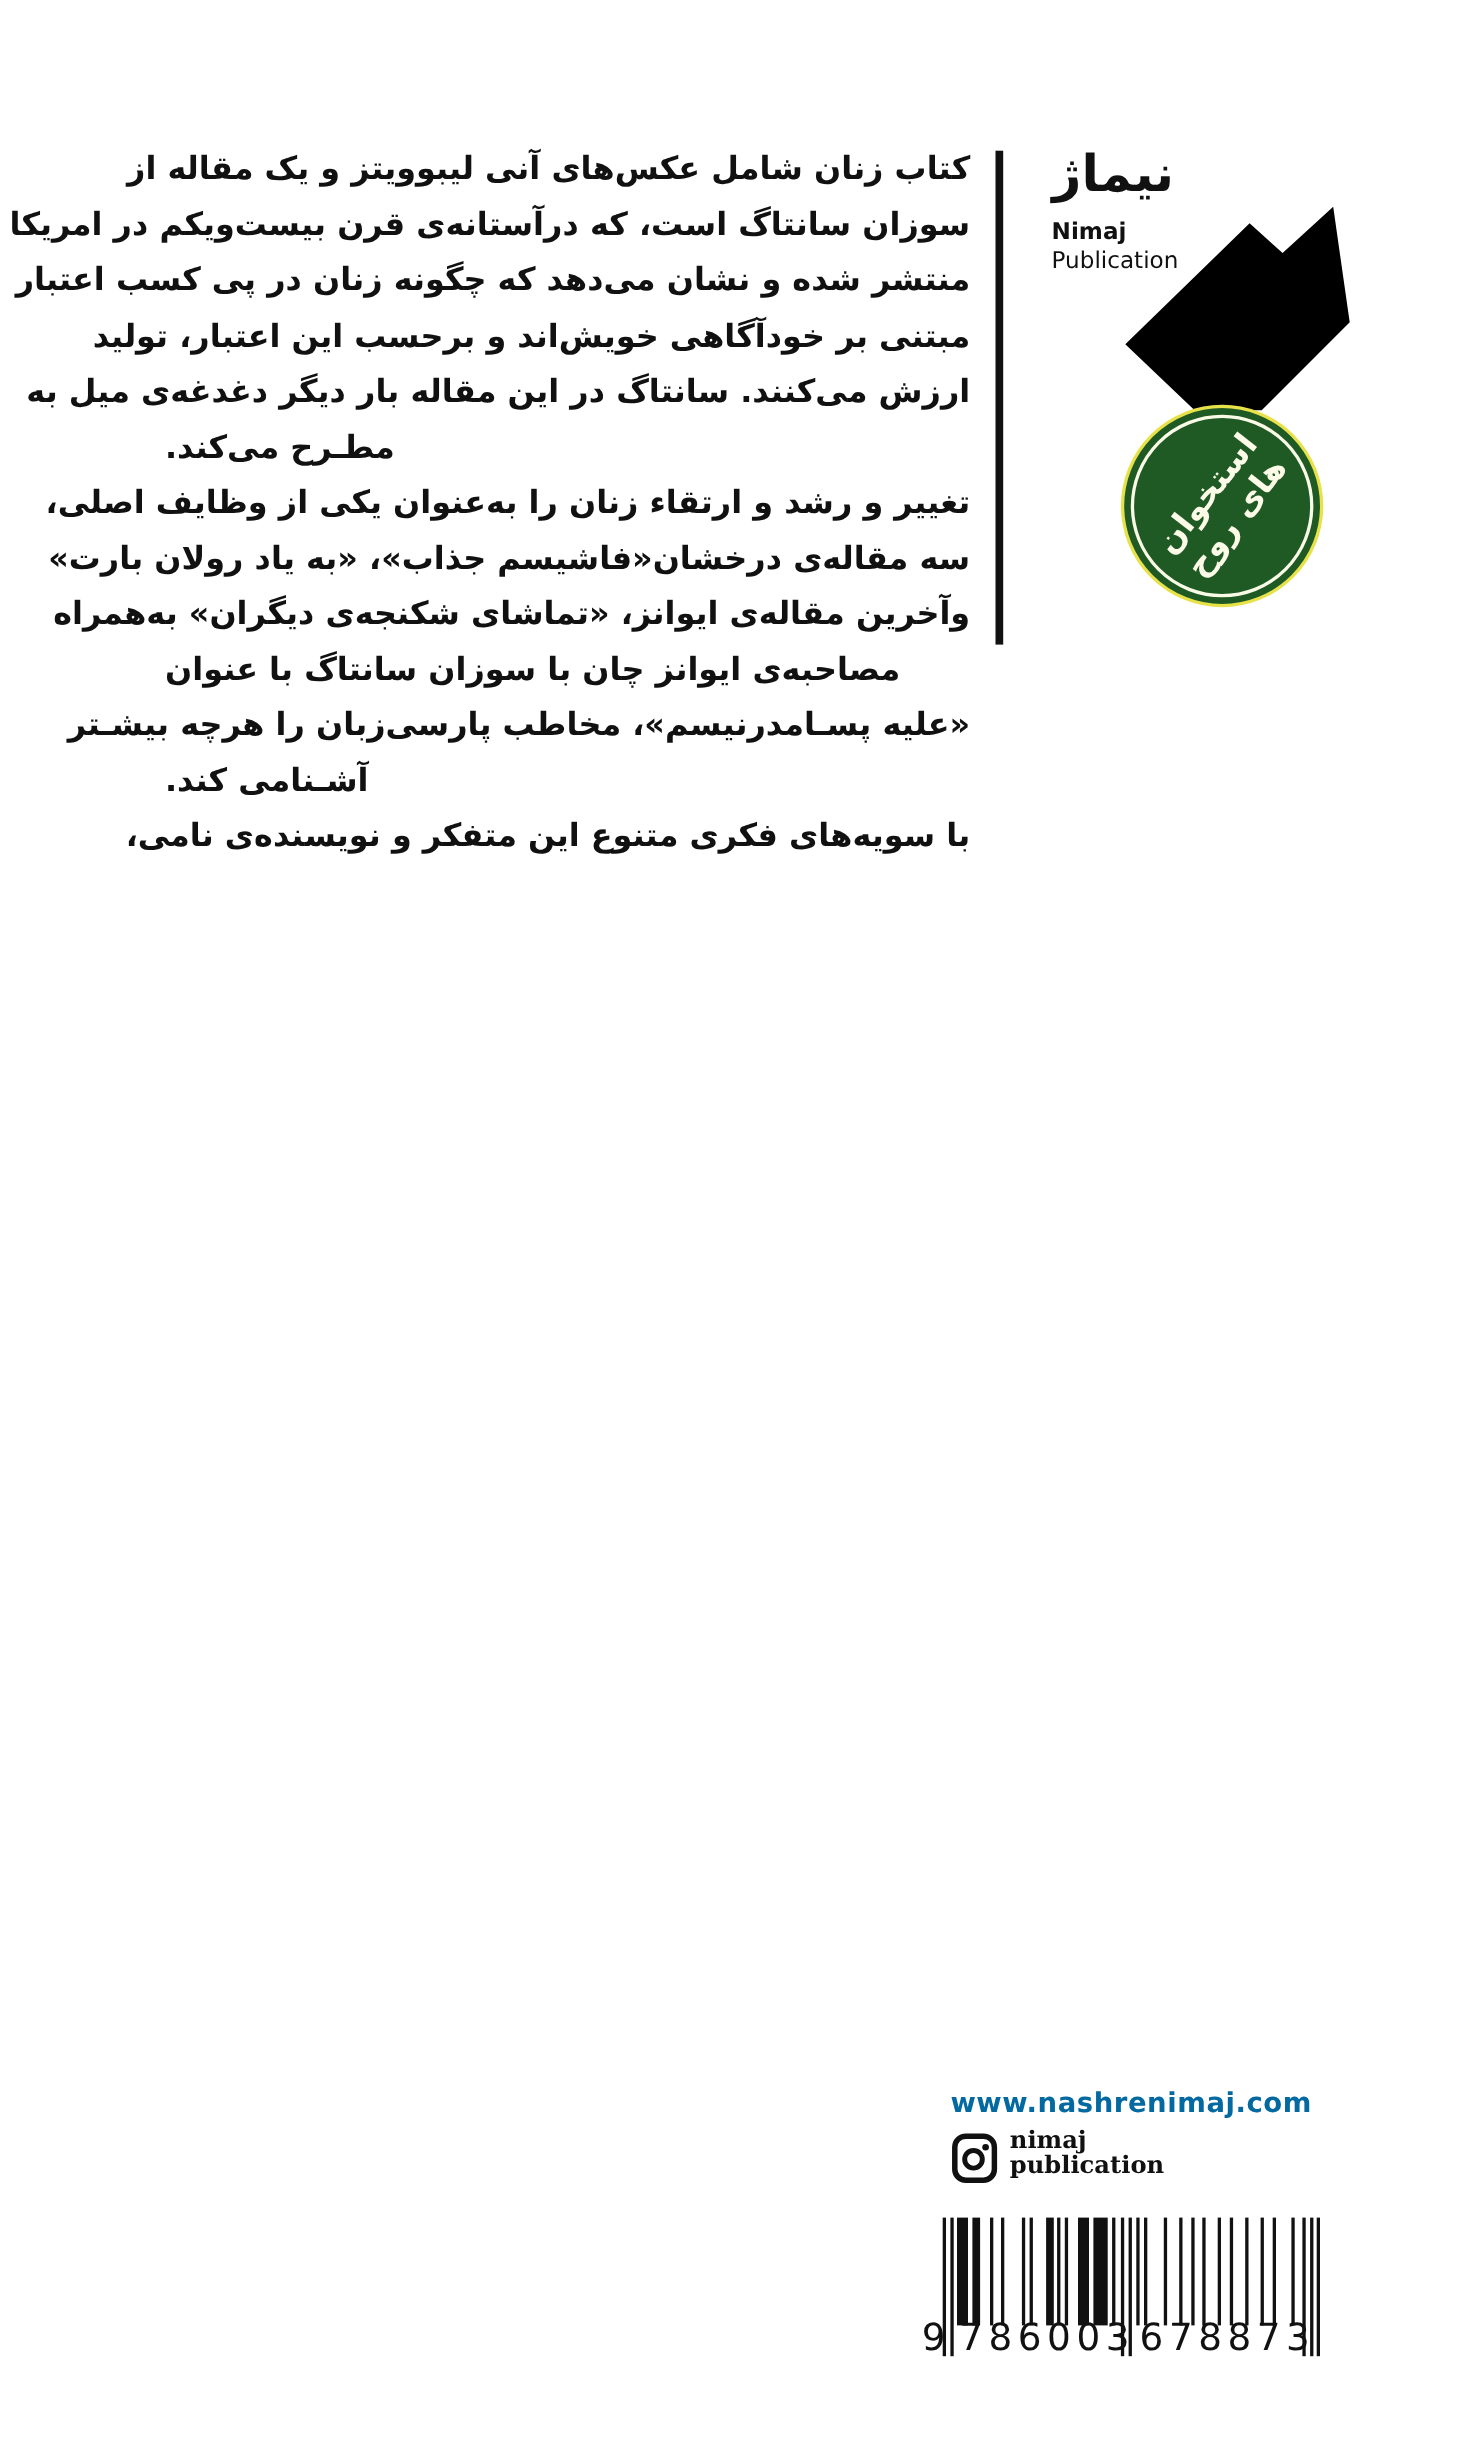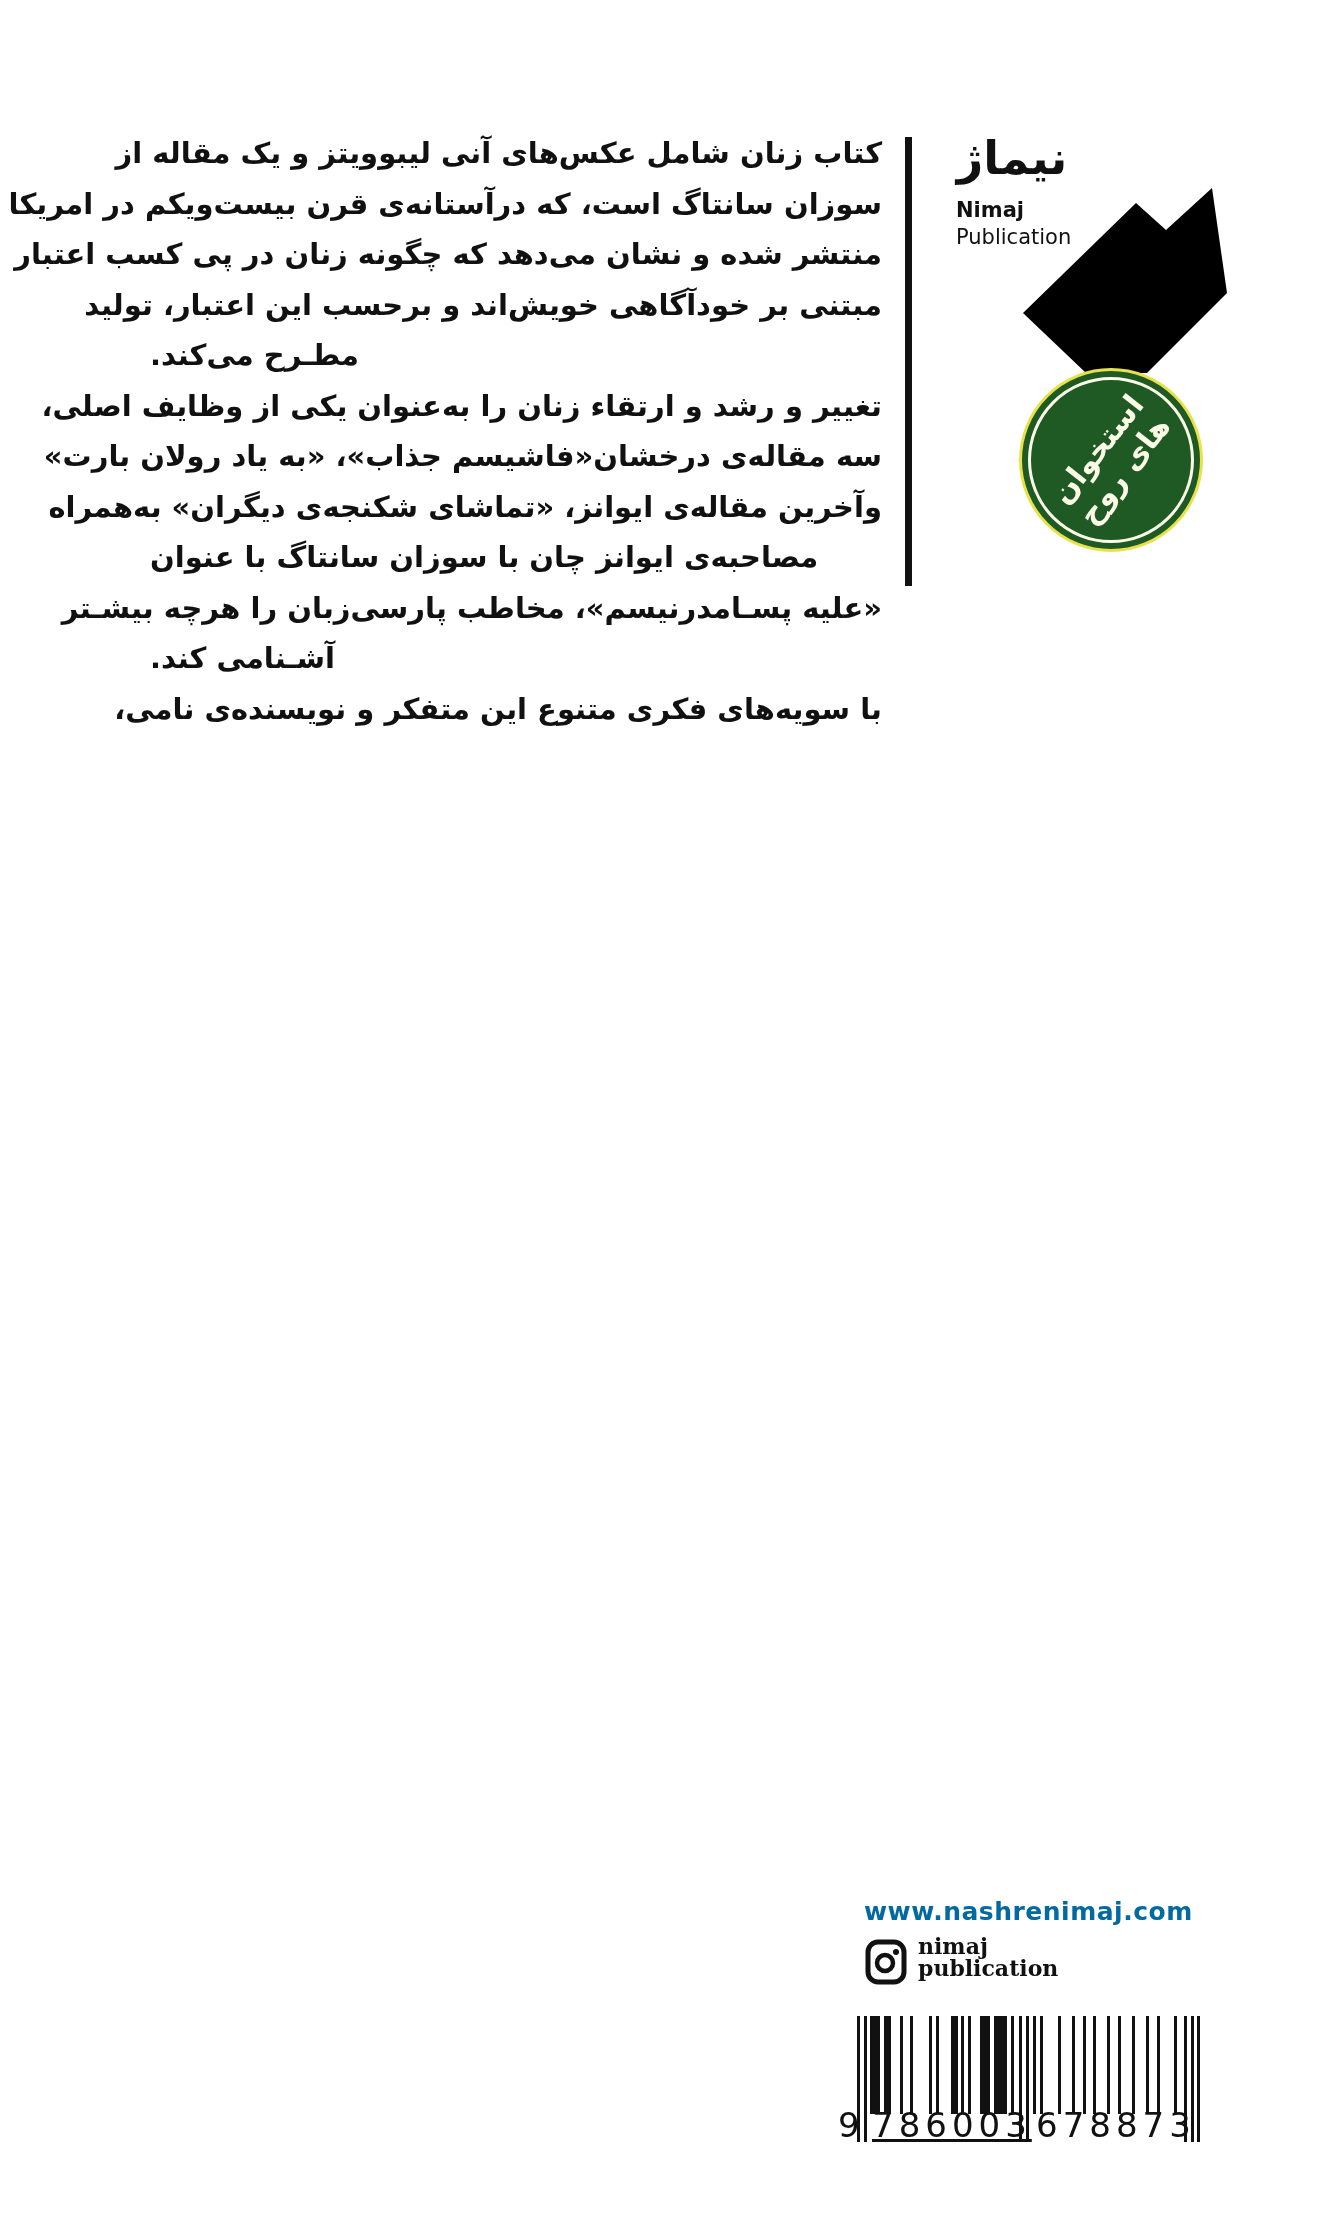--- a/index.html
+++ b/index.html
@@ -72,20 +72,21 @@
     }
   </style>
 </head>
 <body>
 
 <div class="blurb">
   <span class="line">کتاب زنان شامل عکس‌های آنی لیبوویتز و یک مقاله از</span>
   <span class="line">سوزان سانتاگ است، که درآستانه‌ی قرن بیست‌ویکم در امریکا</span>
   <span class="line">منتشر شده و نشان می‌دهد که چگونه زنان در پی کسب اعتبار</span>
   <span class="line">مبتنی بر خودآگاهی خویش‌اند و برحسب این اعتبار، تولید</span>
+  <span class="line">ارزش می‌کنند. سانتاگ در این مقاله بار دیگر دغدغه‌ی میل به</span>
   <span class="line">مطـرح می‌کند.</span>
   <span class="line">تغییر و رشد و ارتقاء زنان را به‌عنوان یکی از وظایف اصلی،</span>
   <span class="line">سه مقاله‌ی درخشان«فاشیسم جذاب»، «به یاد رولان بارت»</span>
   <span class="line">وآخرین مقاله‌ی ایوانز، «تماشای شکنجه‌ی دیگران» به‌همراه</span>
   <span class="line">مصاحبه‌ی ایوانز چان با سوزان سانتاگ با عنوان</span>
   <span class="line">«علیه پسـامدرنیسم»، مخاطب پارسی‌زبان را هرچه بیشـتر</span>
   <span class="line">آشـنامی کند.</span>
   <span class="line">با سویه‌های فکری متنوع این متفکر و نویسنده‌ی نامی،</span>
 </div>
 
@@ -153,14 +154,14 @@
     <rect x="309" y="4" width="3" height="98"></rect>
     <rect x="320" y="4" width="3" height="98"></rect>
     <rect x="337" y="4" width="3" height="98"></rect>
 
     <rect x="347" y="4" width="3" height="126"></rect>
     <rect x="354" y="4" width="3" height="126"></rect>
     <rect x="360" y="4" width="3" height="126"></rect>
   </g>
 </svg>
 <div class="isbn-digits" style="left:838px;">9</div>
-<div class="isbn-digits" style="left:872px; letter-spacing:5px;text-decoration:underline;">786003</div>
+<div class="isbn-digits" style="left:872px; letter-spacing:5px;">786003</div>
 <div class="isbn-digits" style="left:1036px; letter-spacing:5px;">678873</div>
 
 </body></html>

